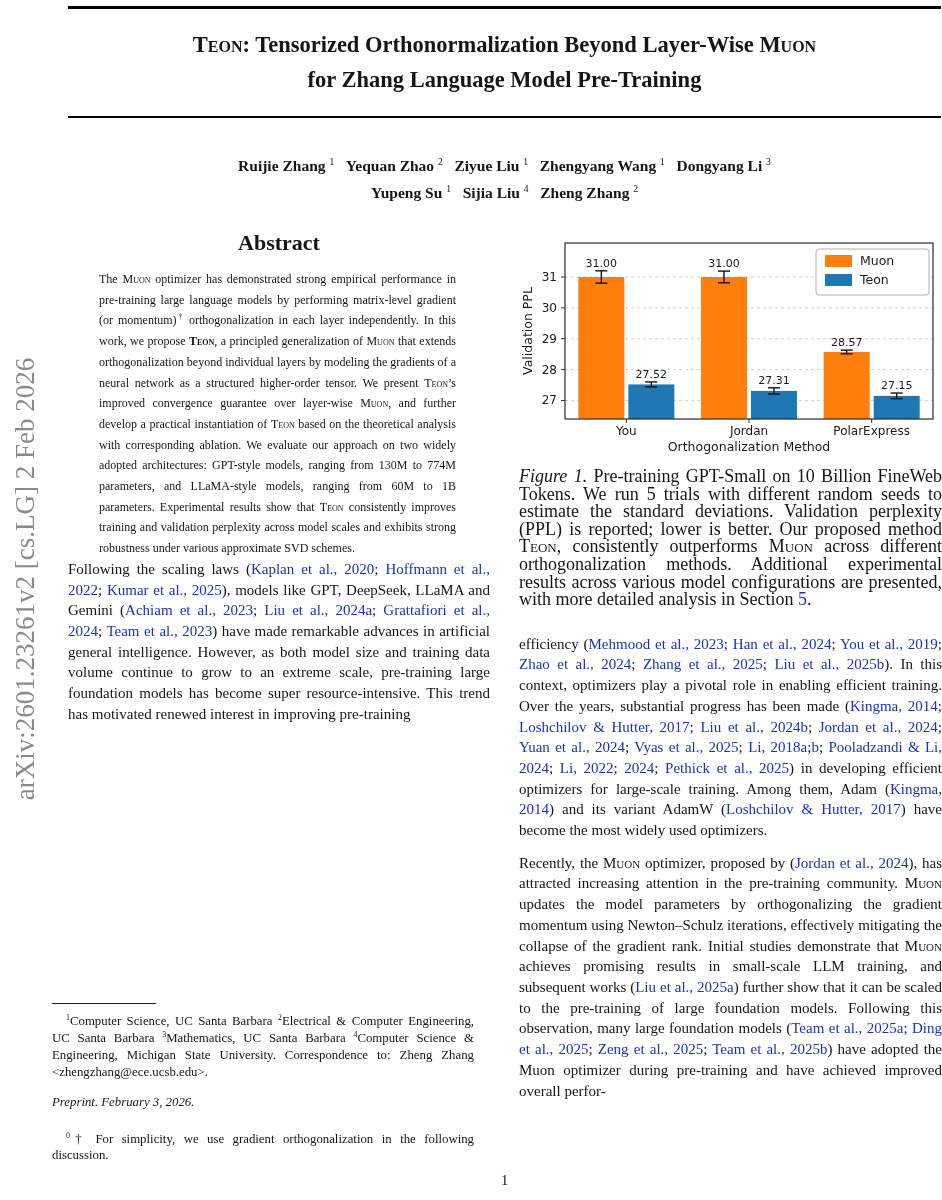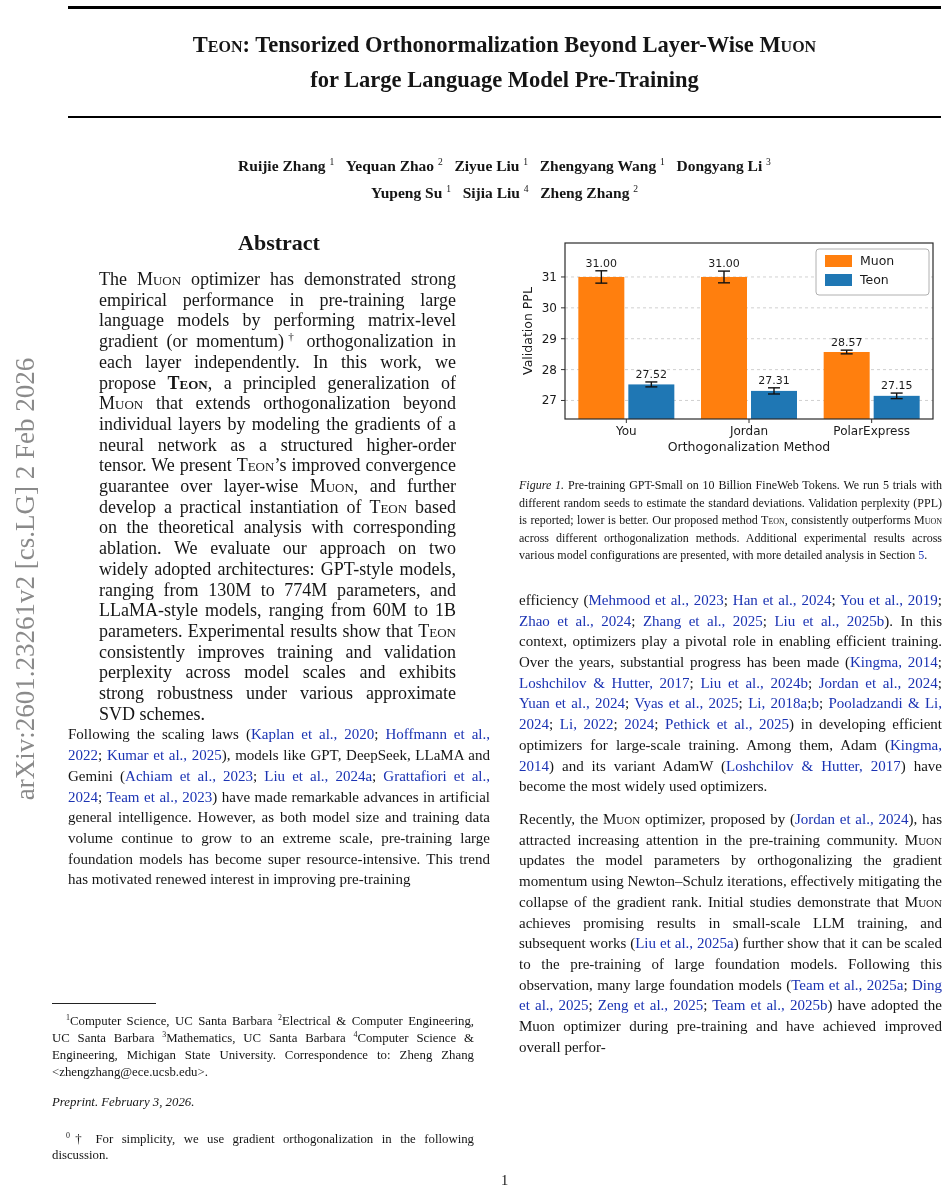--- a/index.html
+++ b/index.html
@@ -15,42 +15,42 @@
   .authors sup{font-weight:400;}
   sup{font-size:62%;line-height:0;}
   .sc{font-variant:small-caps;}
   .cite{color:#1b33b3;}
   .watermark{position:absolute;left:-298px;top:562px;width:650px;height:34px;text-align:center;
              transform:rotate(-90deg);font-size:27px;color:#8a8a8a;white-space:nowrap;
              font-family:"Liberation Serif","DejaVu Serif",serif;}
   .col-left{position:absolute;left:68px;top:230px;width:422px;}
   .col-right{position:absolute;left:519px;top:237px;width:423px;}
   .abstract-head{margin:0 0 13px 0;text-align:center;font-size:22px;font-weight:bold;}
-  .abstract-body{margin:0 34px 0 31px;text-align:justify;font-size:18px;line-height:20.7px;}
+  .abstract-body{margin:0 34px 0 31px;text-align:justify;font-size:12px;line-height:20.7px;}
   .section-head{margin:25px 0 11px 0;font-size:17px;font-weight:bold;}
   .body-text{margin:0;text-align:justify;font-size:15px;line-height:20.7px;}
   .para-gap{margin-top:12px;}
   .footnote-block{position:absolute;left:52px;top:1003px;width:422px;}
   .footnote-rule{width:104px;border-top:1.4px solid #222;margin-bottom:9px;}
   .footnote{margin:0;text-align:justify;font-size:12.8px;line-height:16.9px;}
   .footnote-indent{text-indent:14px;}
   .preprint{margin-top:13px;margin-bottom:20px;font-style:italic;}
   figure{margin:0;}
-  figcaption{margin-top:18px;text-align:justify;font-size:12px;line-height:17.6px;}
+  figcaption{margin-top:9px;text-align:justify;font-size:18px;line-height:17.6px;}
   .page-number{position:absolute;left:68px;width:873px;top:1172px;text-align:center;font-size:14.5px;}
 </style>
 </head>
 <body>
 
 <div class="page">
   <div class="rule rule-top"></div>
 
   <div class="title">
     <div><span class="sc">Teon</span>: Tensorized Orthonormalization Beyond Layer-Wise <span class="sc">Muon</span></div>
-    <div>for Large Language Model Pre-Training</div>
+    <div>for Zhang Language Model Pre-Training</div>
   </div>
 
   <div class="rule rule-title"></div>
 
   <div class="authors">
     <div>Ruijie Zhang <sup>1</sup>&nbsp;&nbsp;&nbsp;Yequan Zhao <sup>2</sup>&nbsp;&nbsp;&nbsp;Ziyue Liu <sup>1</sup>&nbsp;&nbsp;&nbsp;Zhengyang Wang <sup>1</sup>&nbsp;&nbsp;&nbsp;Dongyang Li <sup>3</sup></div>
     <div>Yupeng Su <sup>1</sup>&nbsp;&nbsp;&nbsp;Sijia Liu <sup>4</sup>&nbsp;&nbsp;&nbsp;Zheng Zhang <sup>2</sup></div>
   </div>
 
   <div class="watermark">arXiv:2601.23261v2  [cs.LG]  2 Feb 2026</div>

